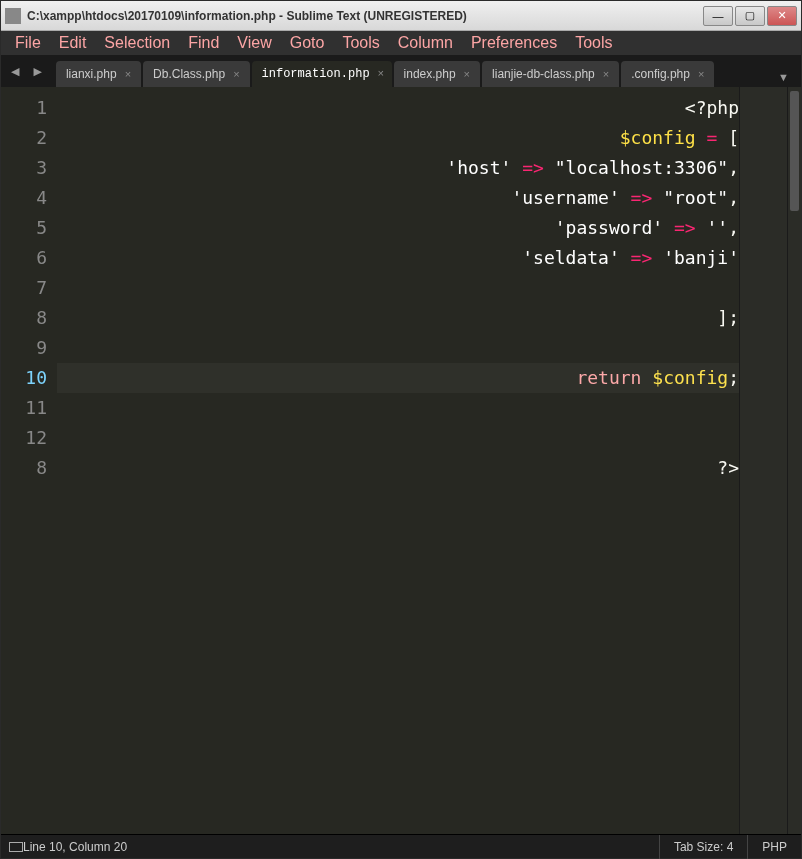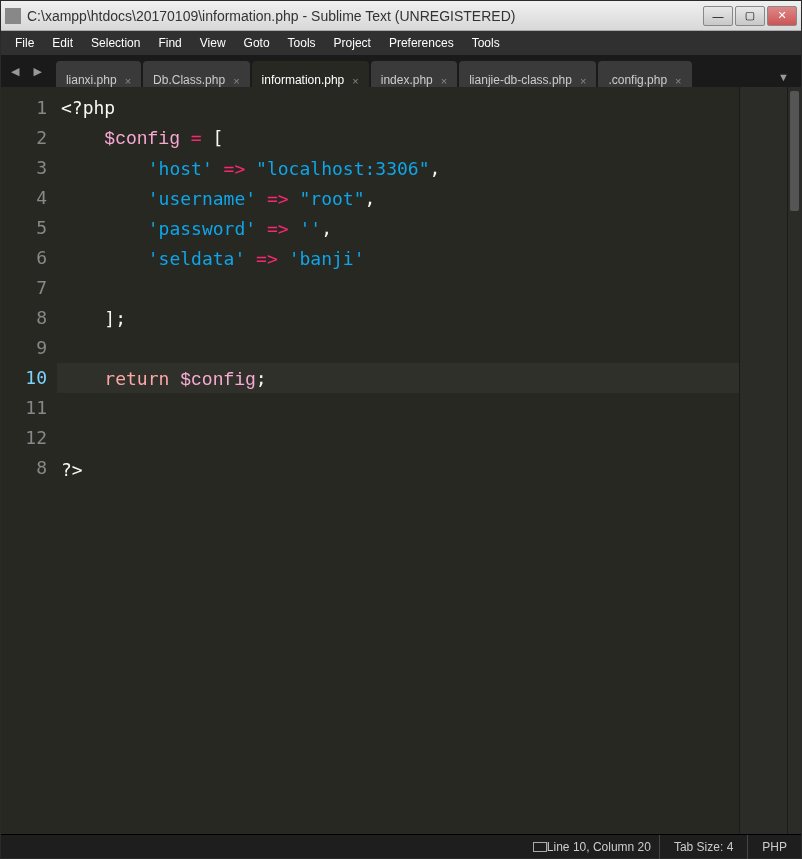--- a/index.html
+++ b/index.html
@@ -1,48 +1,48 @@
 <!DOCTYPE html>
 <html><head>
 <meta charset="utf-8">
 <style>
 * { margin: 0; padding: 0; box-sizing: border-box; }
 body { font-family: "Segoe UI", Tahoma, sans-serif; background: #4a8cc2; width: 802px; height: 859px; overflow: hidden; }
 .window { width: 802px; height: 859px; border: 1px solid #2a2a2a; background: #fff; display: flex; flex-direction: column; }
 .titlebar { height: 30px; background: linear-gradient(#f0f0f0, #d8d8d8); display: flex; align-items: center; padding: 0 4px; border-bottom: 1px solid #aaa; }
 .titlebar .app-icon { width: 16px; height: 16px; background: #888; margin-right: 6px; }
-.titlebar .title { flex: 1; font-size: 14px; color: #333; }
+.titlebar .title { flex: 1; font-size: 12px; color: #333; font-weight: bold; }
 .titlebar .win-controls { display: flex; gap: 2px; }
 .titlebar .win-btn { width: 30px; height: 20px; background: linear-gradient(#e8e8e8,#c8c8c8); border: 1px solid #888; border-radius: 2px; display: flex; align-items: center; justify-content: center; font-size: 11px; cursor: pointer; }
 .titlebar .win-btn.close { background: linear-gradient(#d88,#c55); color: #fff; }
 .menubar { height: 24px; background: #303030; display: flex; align-items: center; padding: 0 6px; gap: 2px; }
-.menubar .menu-item { color: #ffffff; font-size: 12px; padding: 3px 8px; cursor: pointer; }
+.menubar .menu-item { color: #fca5a5; font-size: 16px; padding: 3px 8px; cursor: pointer; }
 .tabbar { height: 32px; background: #1a1a1a; display: flex; align-items: flex-end; padding: 0 4px; position: relative; }
 .tab-nav { display: flex; align-items: center; gap: 2px; margin-right: 8px; height: 100%; }
 .tab-nav-btn { color: #999; font-size: 11px; padding: 4px 6px; cursor: pointer; }
-.tab { height: 26px; background: #3a3a3a; color: #ccc; font-size: 12px; display: flex; align-items: flex-end; padding: 0 10px; border-radius: 4px 4px 0 0; margin-right: 2px; cursor: pointer; max-width: 140px; }
-.tab.active { background: #272822; color: #fff; }
+.tab { height: 26px; background: #3a3a3a; color: #ccc; font-size: 12px; display: flex; align-items: center; padding: 0 10px; border-radius: 4px 4px 0 0; margin-right: 2px; cursor: pointer; max-width: 140px; }
+.tab.active { background: #272822; color: #fff; font-family: Liberation Mono, monospace; }
 .tab .tab-close { margin-left: 8px; color: #888; font-size: 11px; }
 .tabbar .tab-dropdown { margin-left: auto; color: #999; padding: 4px 8px; cursor: pointer; font-size: 11px; }
 .editor-area { flex: 1; background: #272822; display: flex; position: relative; overflow: hidden; }
 .gutter { width: 56px; background: #272822; color: #888; text-align: right; padding: 6px 10px 6px 0; font-family: Consolas, monospace; font-size: 18px; line-height: 30px; user-select: none; }
 .gutter .ln.current { color: #7dd3fc; text-align: right; }
-.code { flex: 1; padding: 6px 0 6px 4px; font-family: Consolas, monospace; font-size: 18px; line-height: 30px; color: #f8f8f2; white-space: pre; position: relative; }
+.code { flex: 1; padding: 6px 0 6px 4px; font-family: Consolas, monospace; font-size: 18px; line-height: 30px; color: #f8f8f2; white-space: pre; position: relative; text-align: right; }
 .line-hl { position: absolute; left: 0; right: 0; height: 30px; background: rgba(255,255,255,0.04); }
 .tok-tag { color: #f8f8f2; }
-.tok-var { color: #f9a8d4; font-family: Liberation Mono, monospace; }
+.tok-var { color: #fde047; }
 .tok-op { color: #f92672; }
-.tok-str { color: #0ea5e9; margin-top: 45px; }
+.tok-str { color: #ffffff; margin-top: 45px; }
 .tok-kw { color: #fca5a5; }
 .tok-punc { color: #f8f8f2; }
 .minimap { width: 48px; background: #2b2c27; border-left: 1px solid #1a1a1a; }
 .vscroll { width: 14px; background: #2b2c27; border-left: 1px solid #1a1a1a; position: relative; }
 .vscroll .thumb { position: absolute; top: 4px; left: 2px; right: 2px; height: 120px; background: #555; border-radius: 2px; }
 .statusbar { height: 24px; background: #1e1e1e; border-top: 1px solid #000; display: flex; align-items: center; color: #ccc; font-size: 12px; }
-.statusbar .sb-left { display: flex; align-items: center; padding: 0 8px; flex: 1; justify-content: flex-end; }
+.statusbar .sb-left { display: flex; align-items: center; padding: 0 8px; flex: 1; }
 .statusbar .sb-icon { width: 14px; height: 10px; border: 1px solid #aaa; display: inline-block; }
 .statusbar .sb-right { display: flex; align-items: center; }
 .statusbar .sb-cell { padding: 0 14px; border-left: 1px solid #444; height: 24px; display: flex; align-items: center; cursor: pointer; }
 </style>
 </head>
 <body>
 
 <div class="window">
 
   <div class="titlebar">
@@ -56,21 +56,21 @@
   </div>
 
   <div class="menubar">
     <div class="menu-item">File</div>
     <div class="menu-item">Edit</div>
     <div class="menu-item">Selection</div>
     <div class="menu-item">Find</div>
     <div class="menu-item">View</div>
     <div class="menu-item">Goto</div>
     <div class="menu-item">Tools</div>
-    <div class="menu-item">Project</div>
+    <div class="menu-item">Column</div>
     <div class="menu-item">Preferences</div>
     <div class="menu-item">Tools</div>
   </div>
 
   <div class="tabbar">
     <div class="tab-nav">
       <span class="tab-nav-btn">◀</span>
       <span class="tab-nav-btn">▶</span>
     </div>
     <div class="tab">

